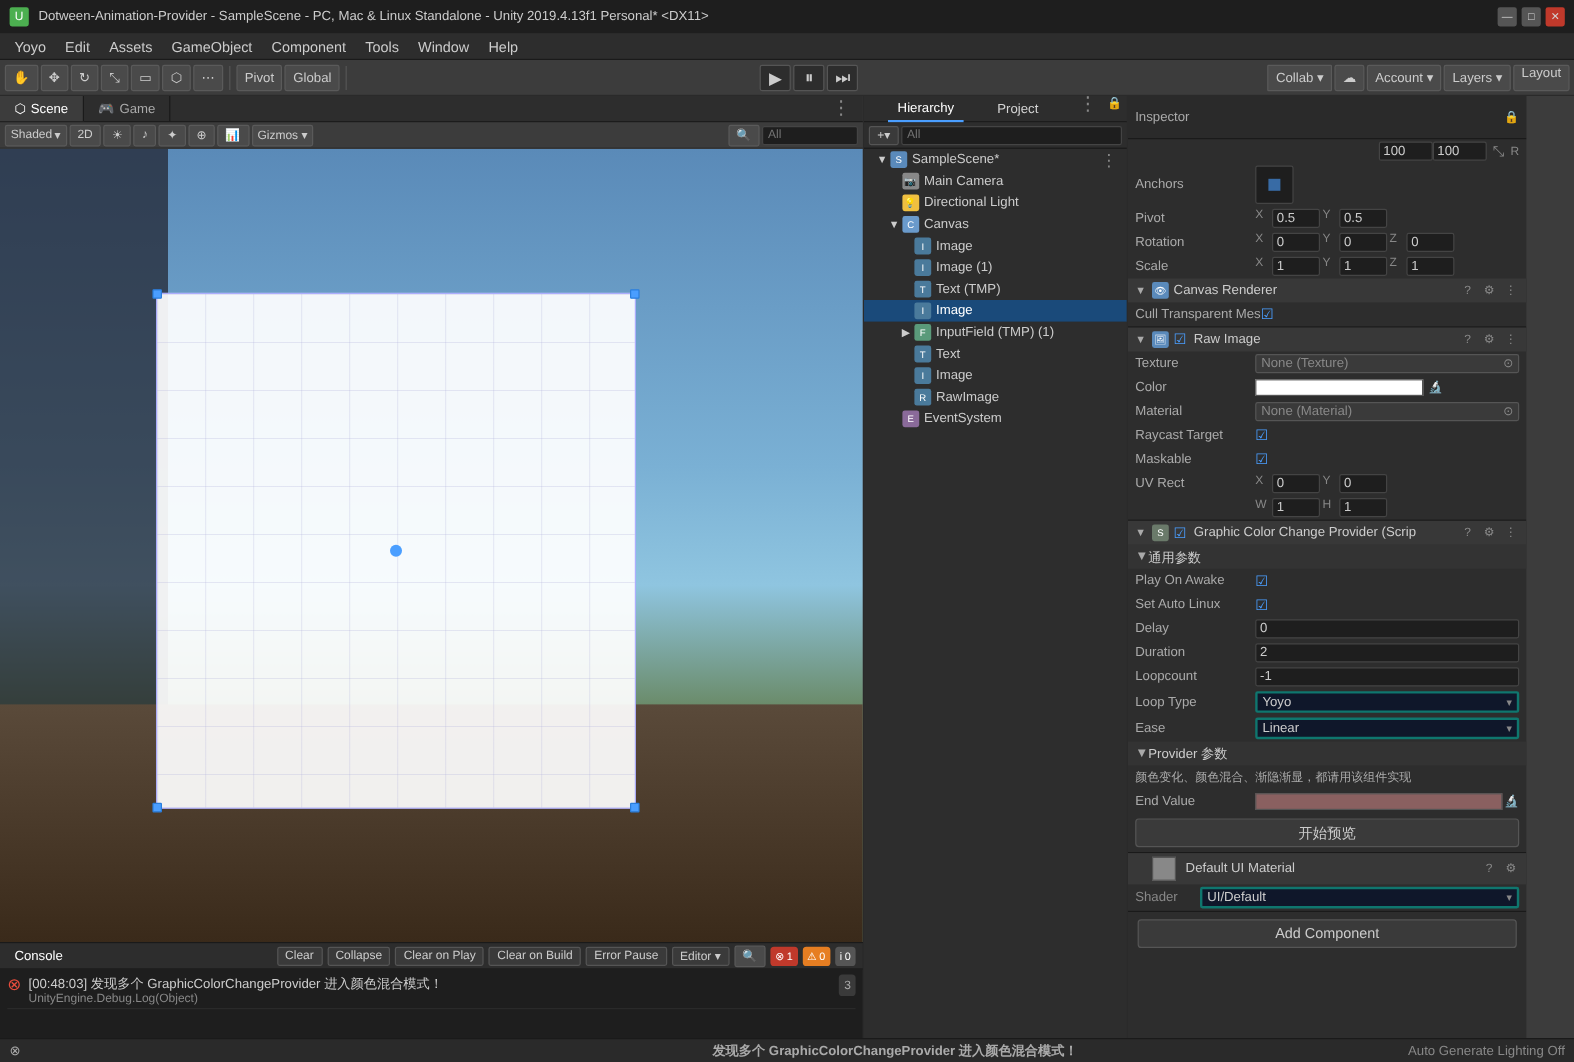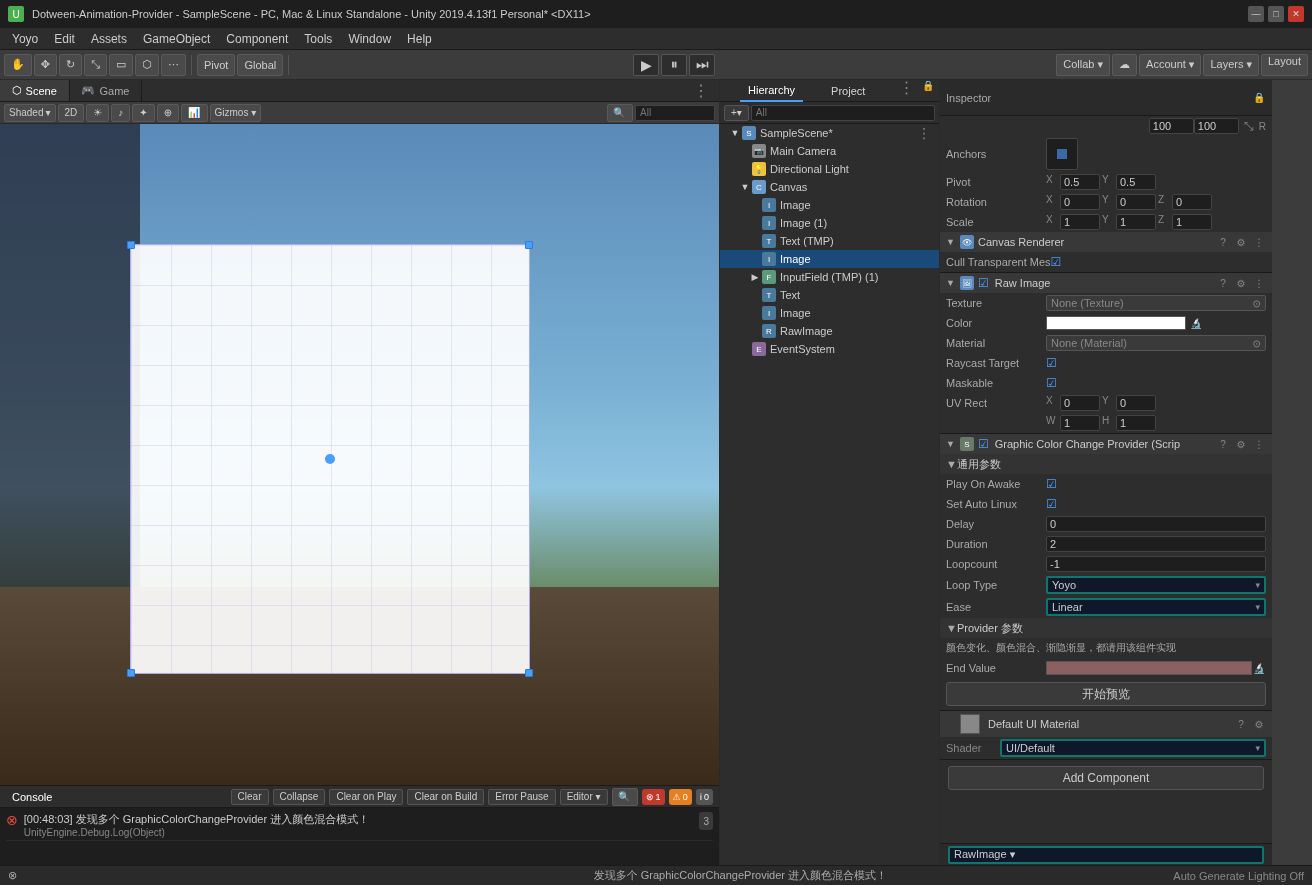--- a/index.html
+++ b/index.html
@@ -621,26 +621,21 @@
           </div>
         </div>
       </div>
 
       <div class="add-component-btn">
         <span>Add Component</span>
       </div>
 
     </div>
 
-    <div style="background:#2a2a2a;height:22px;display:flex;align-items:center;padding:0 8px;border-top:1px solid #1a1a1a;">
-      <div class="dropdown" style="width:120px;">
-        <span>RawImage ▾</span>
-      </div>
-    </div>
   </div>
 
 </div>
 
 <div class="status-bar">
   <span class="left">⊗</span>
-  <span class="left" style="margin-left:6px;">发现多个 GraphicColorChangeProvider 进入颜色混合模式！</span>
+  <span class="left" style="margin-left:6px;font-weight:bold;">发现多个 GraphicColorChangeProvider 进入颜色混合模式！</span>
   <span class="right">Auto Generate Lighting Off</span>
 </div>
 
 </body></html>

